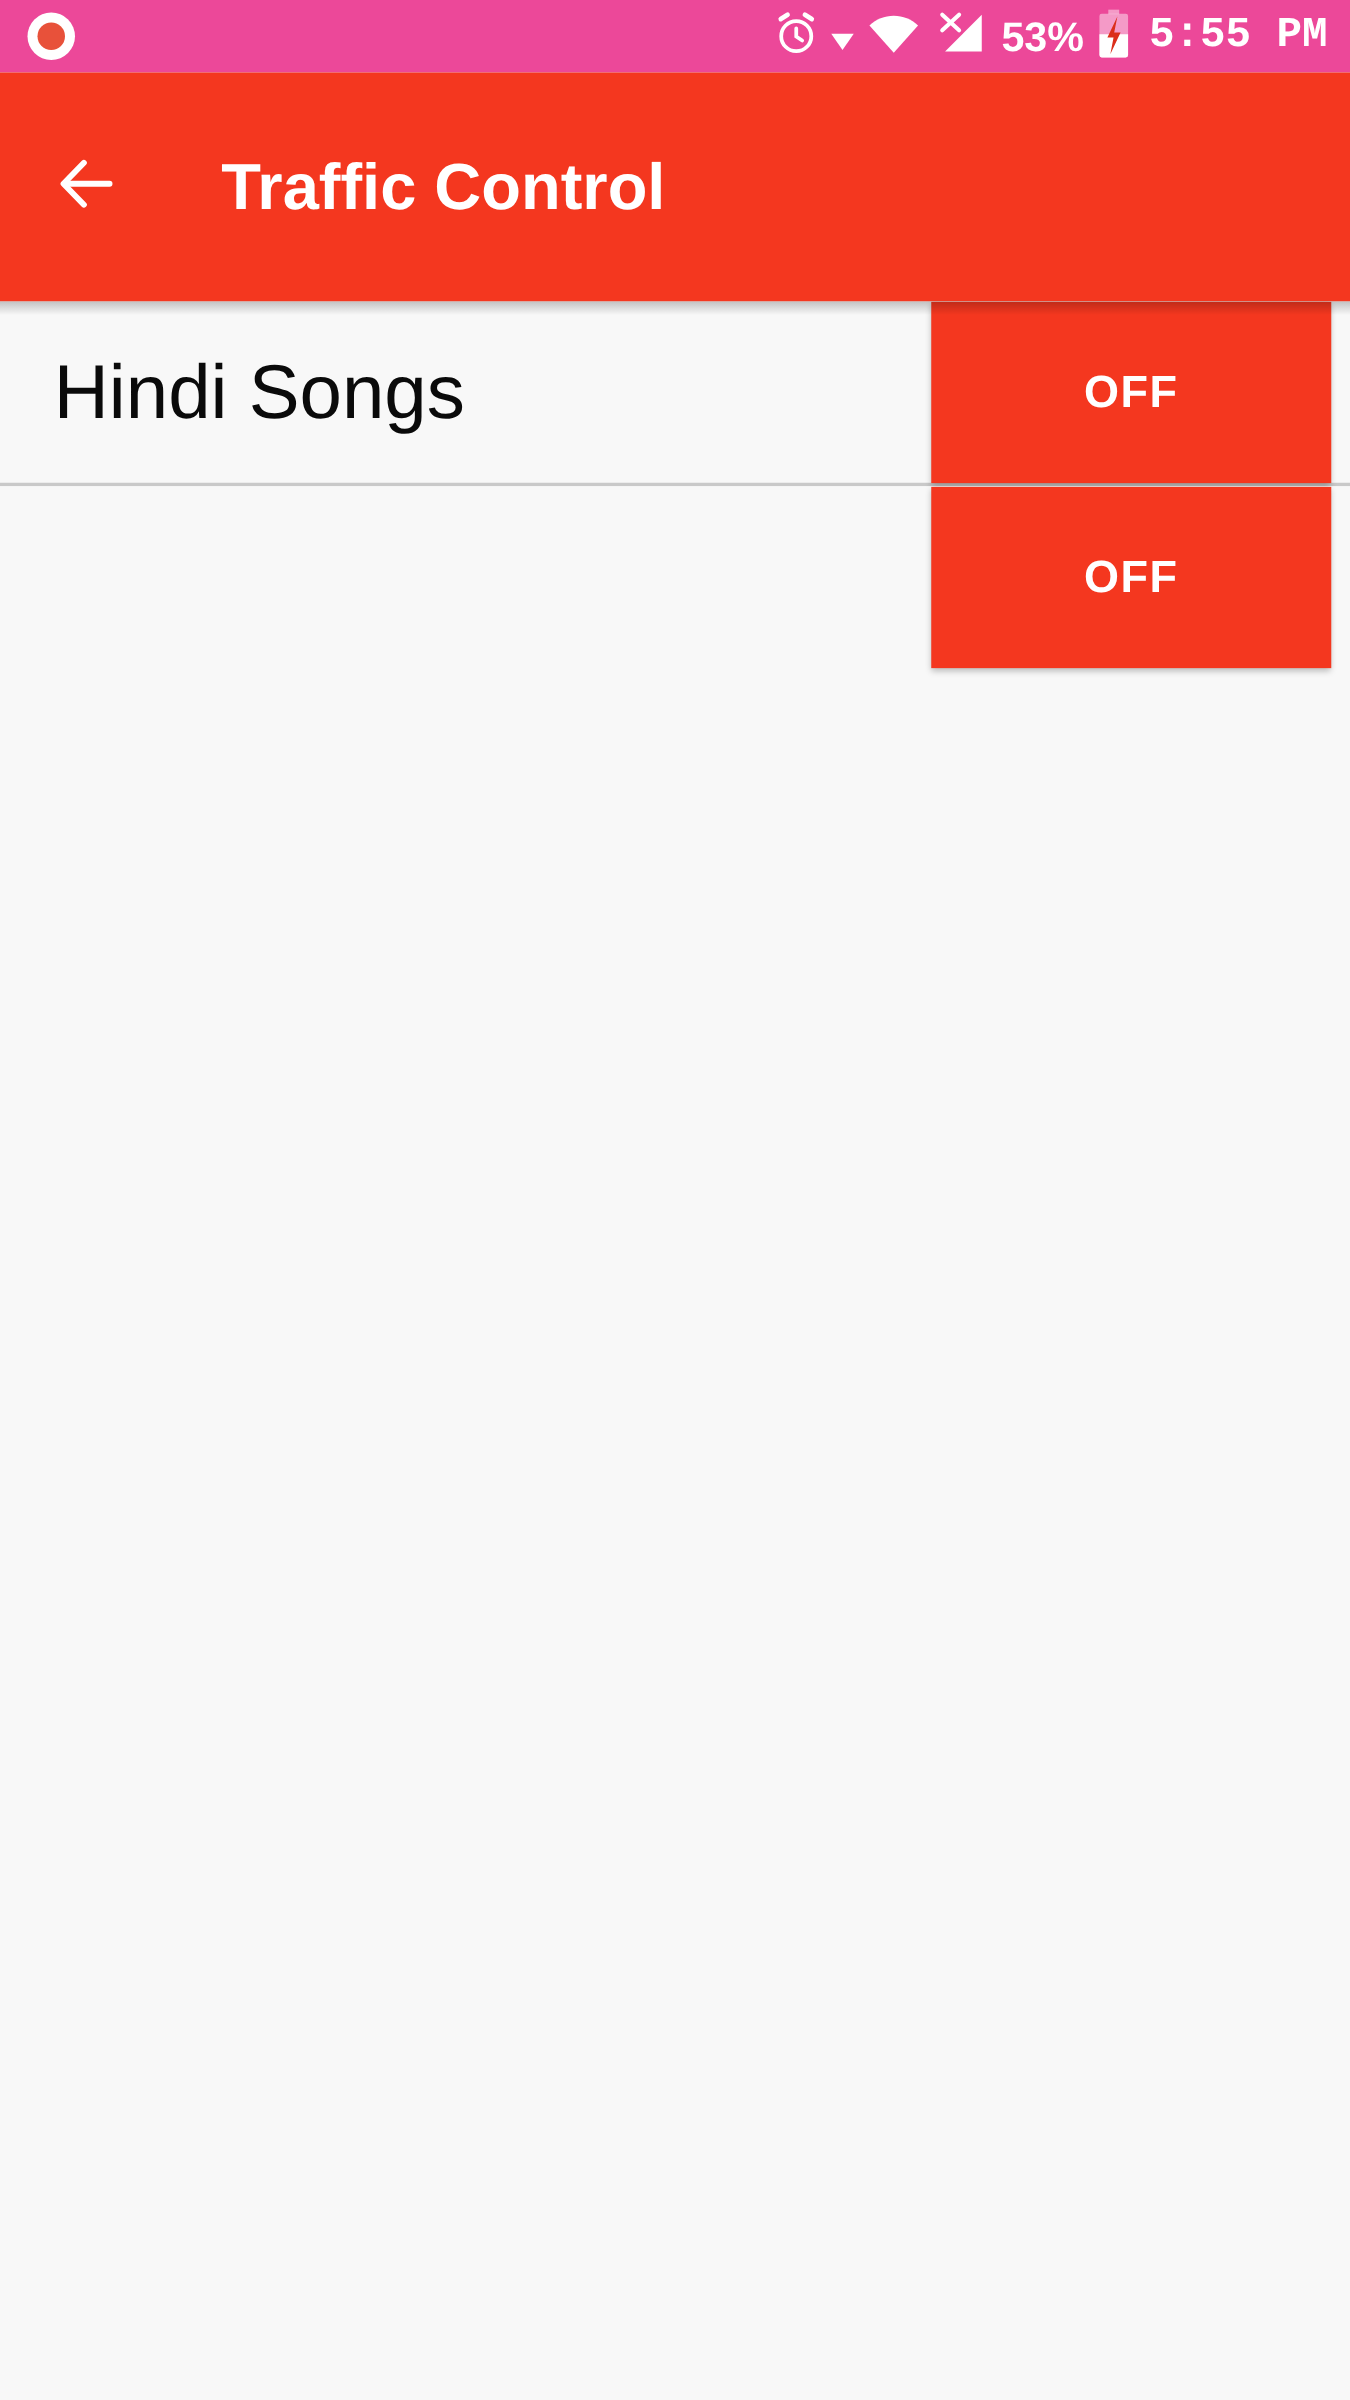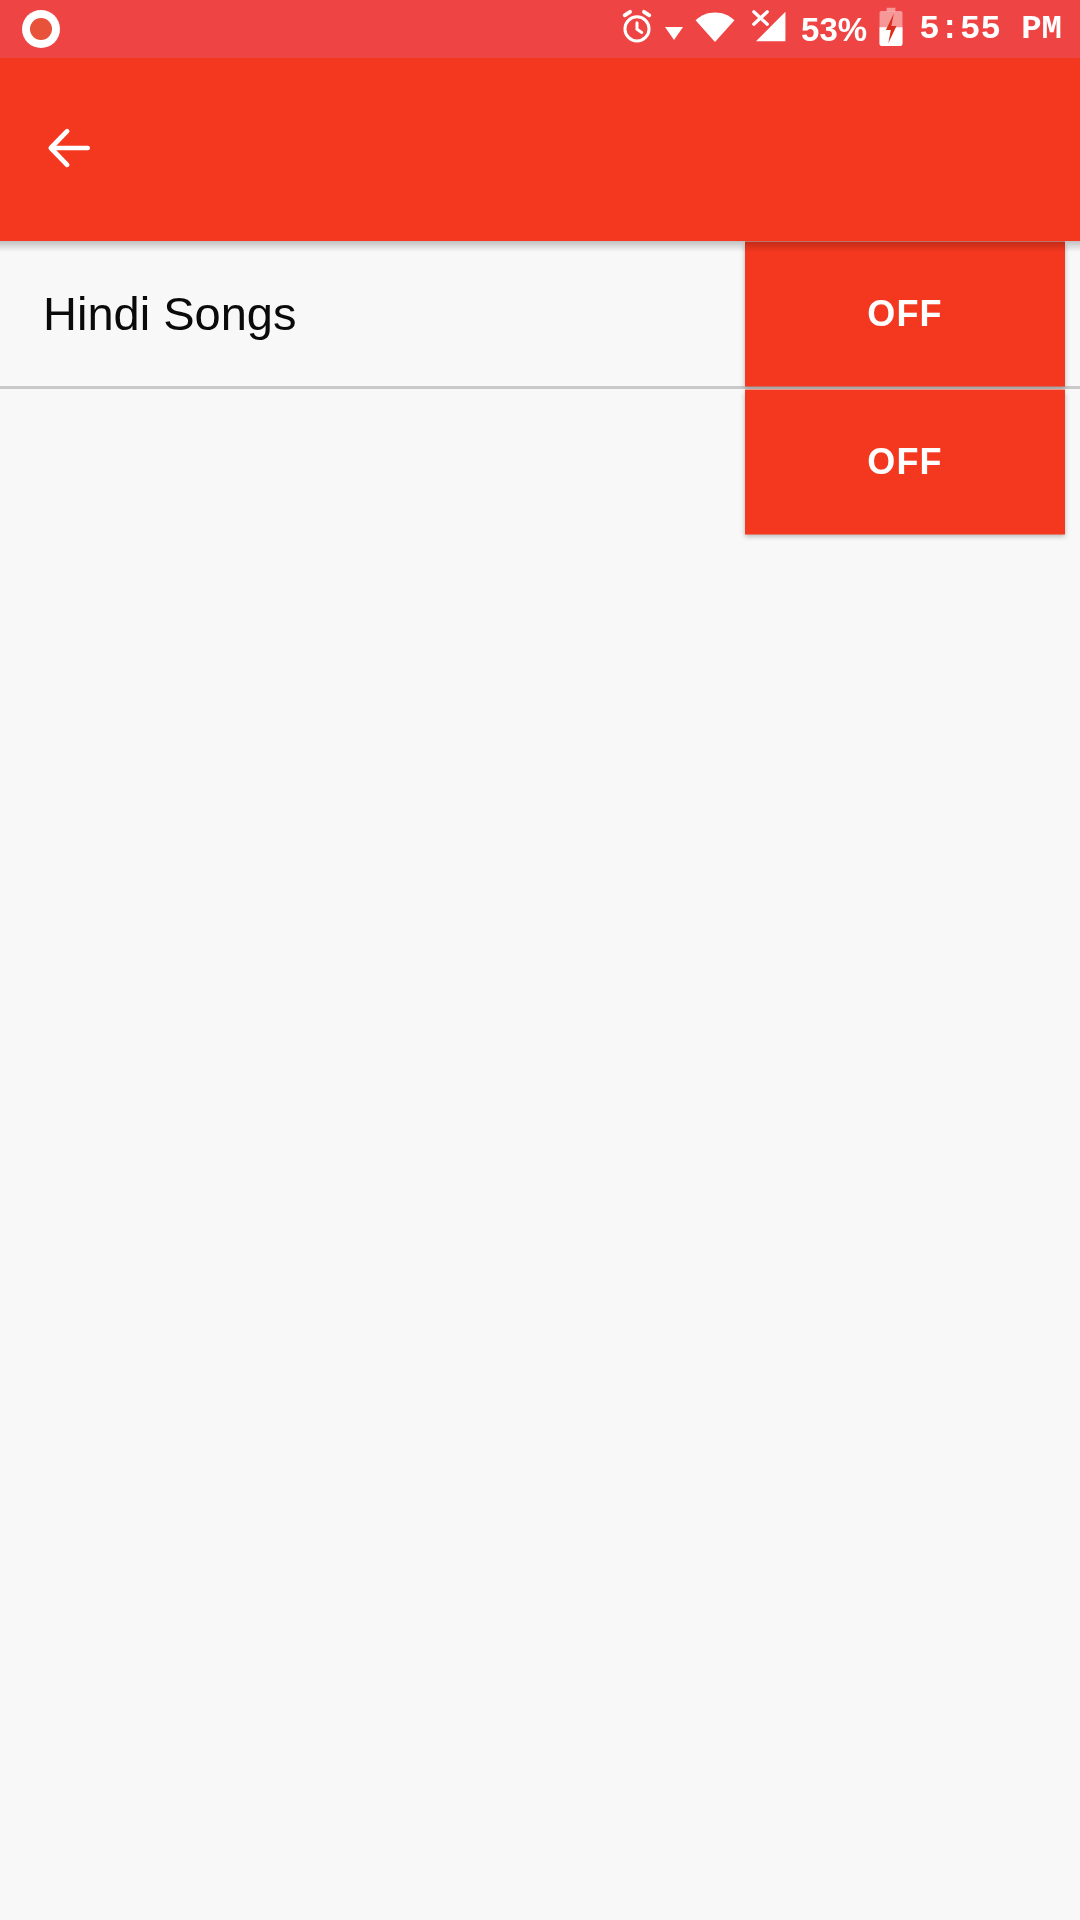--- a/index.html
+++ b/index.html
@@ -19,21 +19,21 @@
     height: 1920px;
     background: #F8F8F8;
   }
 
   
   .status-bar {
     position: absolute;
     top: 0; left: 0;
     width: 1080px;
     height: 58px;
-    background: #ef4444;
+    background: #ec4899;
     display: flex;
     align-items: center;
     box-sizing: border-box;
     padding: 0 18px 0 22px;
   }
   .status-left {
     display: flex;
     align-items: center;
     flex: 0 0 auto;
   }
@@ -133,21 +133,21 @@
     position: relative;
     width: 1080px;
     height: 145px;
     background: #F8F8F8;
     display: flex;
     align-items: center;
     box-sizing: border-box;
   }
   .row-label {
     color: #0A0A0A;
-    font-size: 47px;
+    font-size: 61px;
     line-height: 1;
     margin-left: 43px;
     flex: 1 1 auto;
     white-space: nowrap;
   }
   .toggle-button {
     position: absolute;
     right: 15px;
     top: 50%;
     transform: translateY(-50%);
@@ -237,20 +237,21 @@
 
   <div class="app-bar">
     <div class="back-button">
       <span>
         <svg width="56" height="56" viewBox="0 0 24 24">
           <path d="M20 12 L4.6 12" stroke="#ffffff" stroke-width="2.0" stroke-linecap="round"></path>
           <path d="M11.2 4.8 L4.2 12 L11.2 19.2" fill="none" stroke="#ffffff" stroke-width="2.0" stroke-linecap="round" stroke-linejoin="round"></path>
         </svg>
       </span>
     </div>
+    <div class="app-title">Traffic Control</div>
   </div>
   <div class="app-bar-shadow"></div>
 
   <div class="list">
 
     <div class="list-row">
       <span class="row-label">Hindi Songs</span>
       <button class="toggle-button">OFF</button>
     </div>
 

